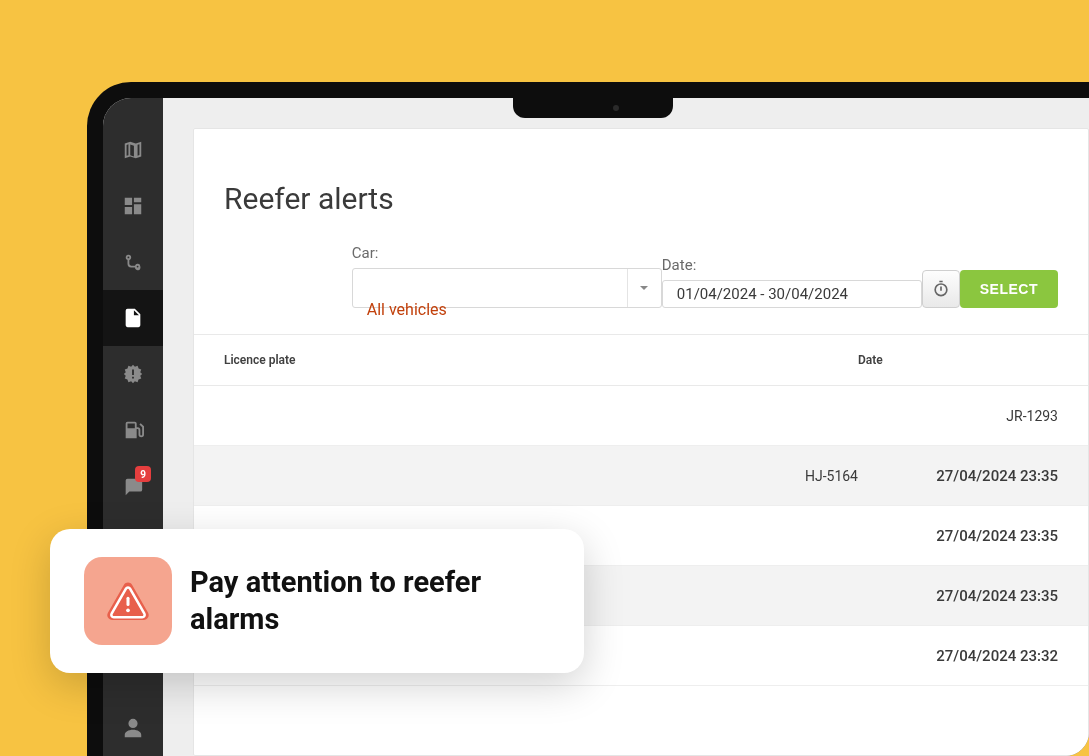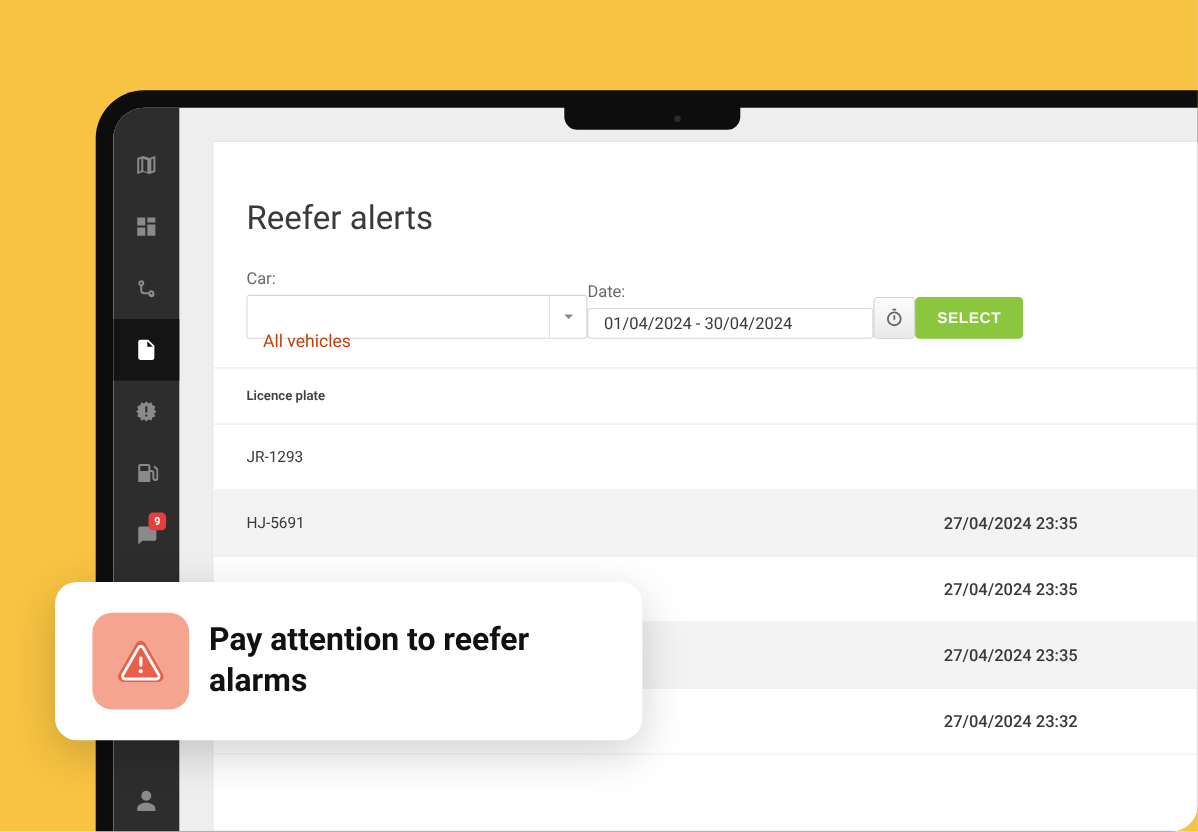--- a/index.html
+++ b/index.html
@@ -118,20 +118,21 @@
   font-size: 30px;
   font-weight: 400;
   color: #3a3a3a;
 }
 .filters {
   padding: 18px 30px 26px 30px;
   display: flex;
   align-items: flex-end;
   gap: 0;
   border-bottom: 1px solid #e9e9e9;
+  justify-content: flex-end;
 }
 .filter-group { display: flex; flex-direction: column; gap: 6px; }
 .filter-label {
   font-size: 15px;
   color: #6a6a6a;
 }
 .select-wrap {
   position: relative;
   width: 310px;
   height: 40px;
@@ -207,20 +208,21 @@
   color: #404040;
 }
 .th.plate { flex: 1; }
 .th.date { width: 200px; }
 .table-row {
   display: flex;
   align-items: center;
   padding: 0 30px;
   height: 60px;
   border-bottom: 1px solid #eeeeee;
+  text-align: right;
 }
 .table-row:nth-child(even) { background: #f3f3f3; }
 .td.plate { flex: 1; font-size: 14px; color: #3a3a3a; }
 .td.date { width: 200px; font-size: 15px; color: #3a3a3a; font-weight: 500; }
 .toast {
   position: absolute;
   left: 50px;
   top: 529px;
   width: 534px;
   background: #fff;
@@ -328,27 +330,28 @@
           </div>
           <div class="clock-btn">
             <svg viewBox="0 0 24 24">
                 <path d="M12 5a8 8 0 108 8 8 8 0 00-8-8zm0 14a6 6 0 116-6 6 6 0 01-6 6zM11 9h2v5h-2zm-1-7h4v2h-4z"></path>
               </svg>
           </div>
           <button class="select-btn">SELECT</button>
         </div>
         <div class="table-head">
           <div class="th plate">Licence plate</div>
+          <div class="th date">Date</div>
         </div>
         <div>
           <div class="table-row">
             <div class="td plate">JR-1293</div>
           </div>
           <div class="table-row">
-            <div class="td plate">HJ-5691</div>
+            <div class="td plate">HJ-5164</div>
             <div class="td date">27/04/2024 23:35</div>
           </div>
           <div class="table-row">
             <div class="td plate"></div>
             <div class="td date">27/04/2024 23:35</div>
           </div>
           <div class="table-row">
             <div class="td plate"></div>
             <div class="td date">27/04/2024 23:35</div>
           </div>

